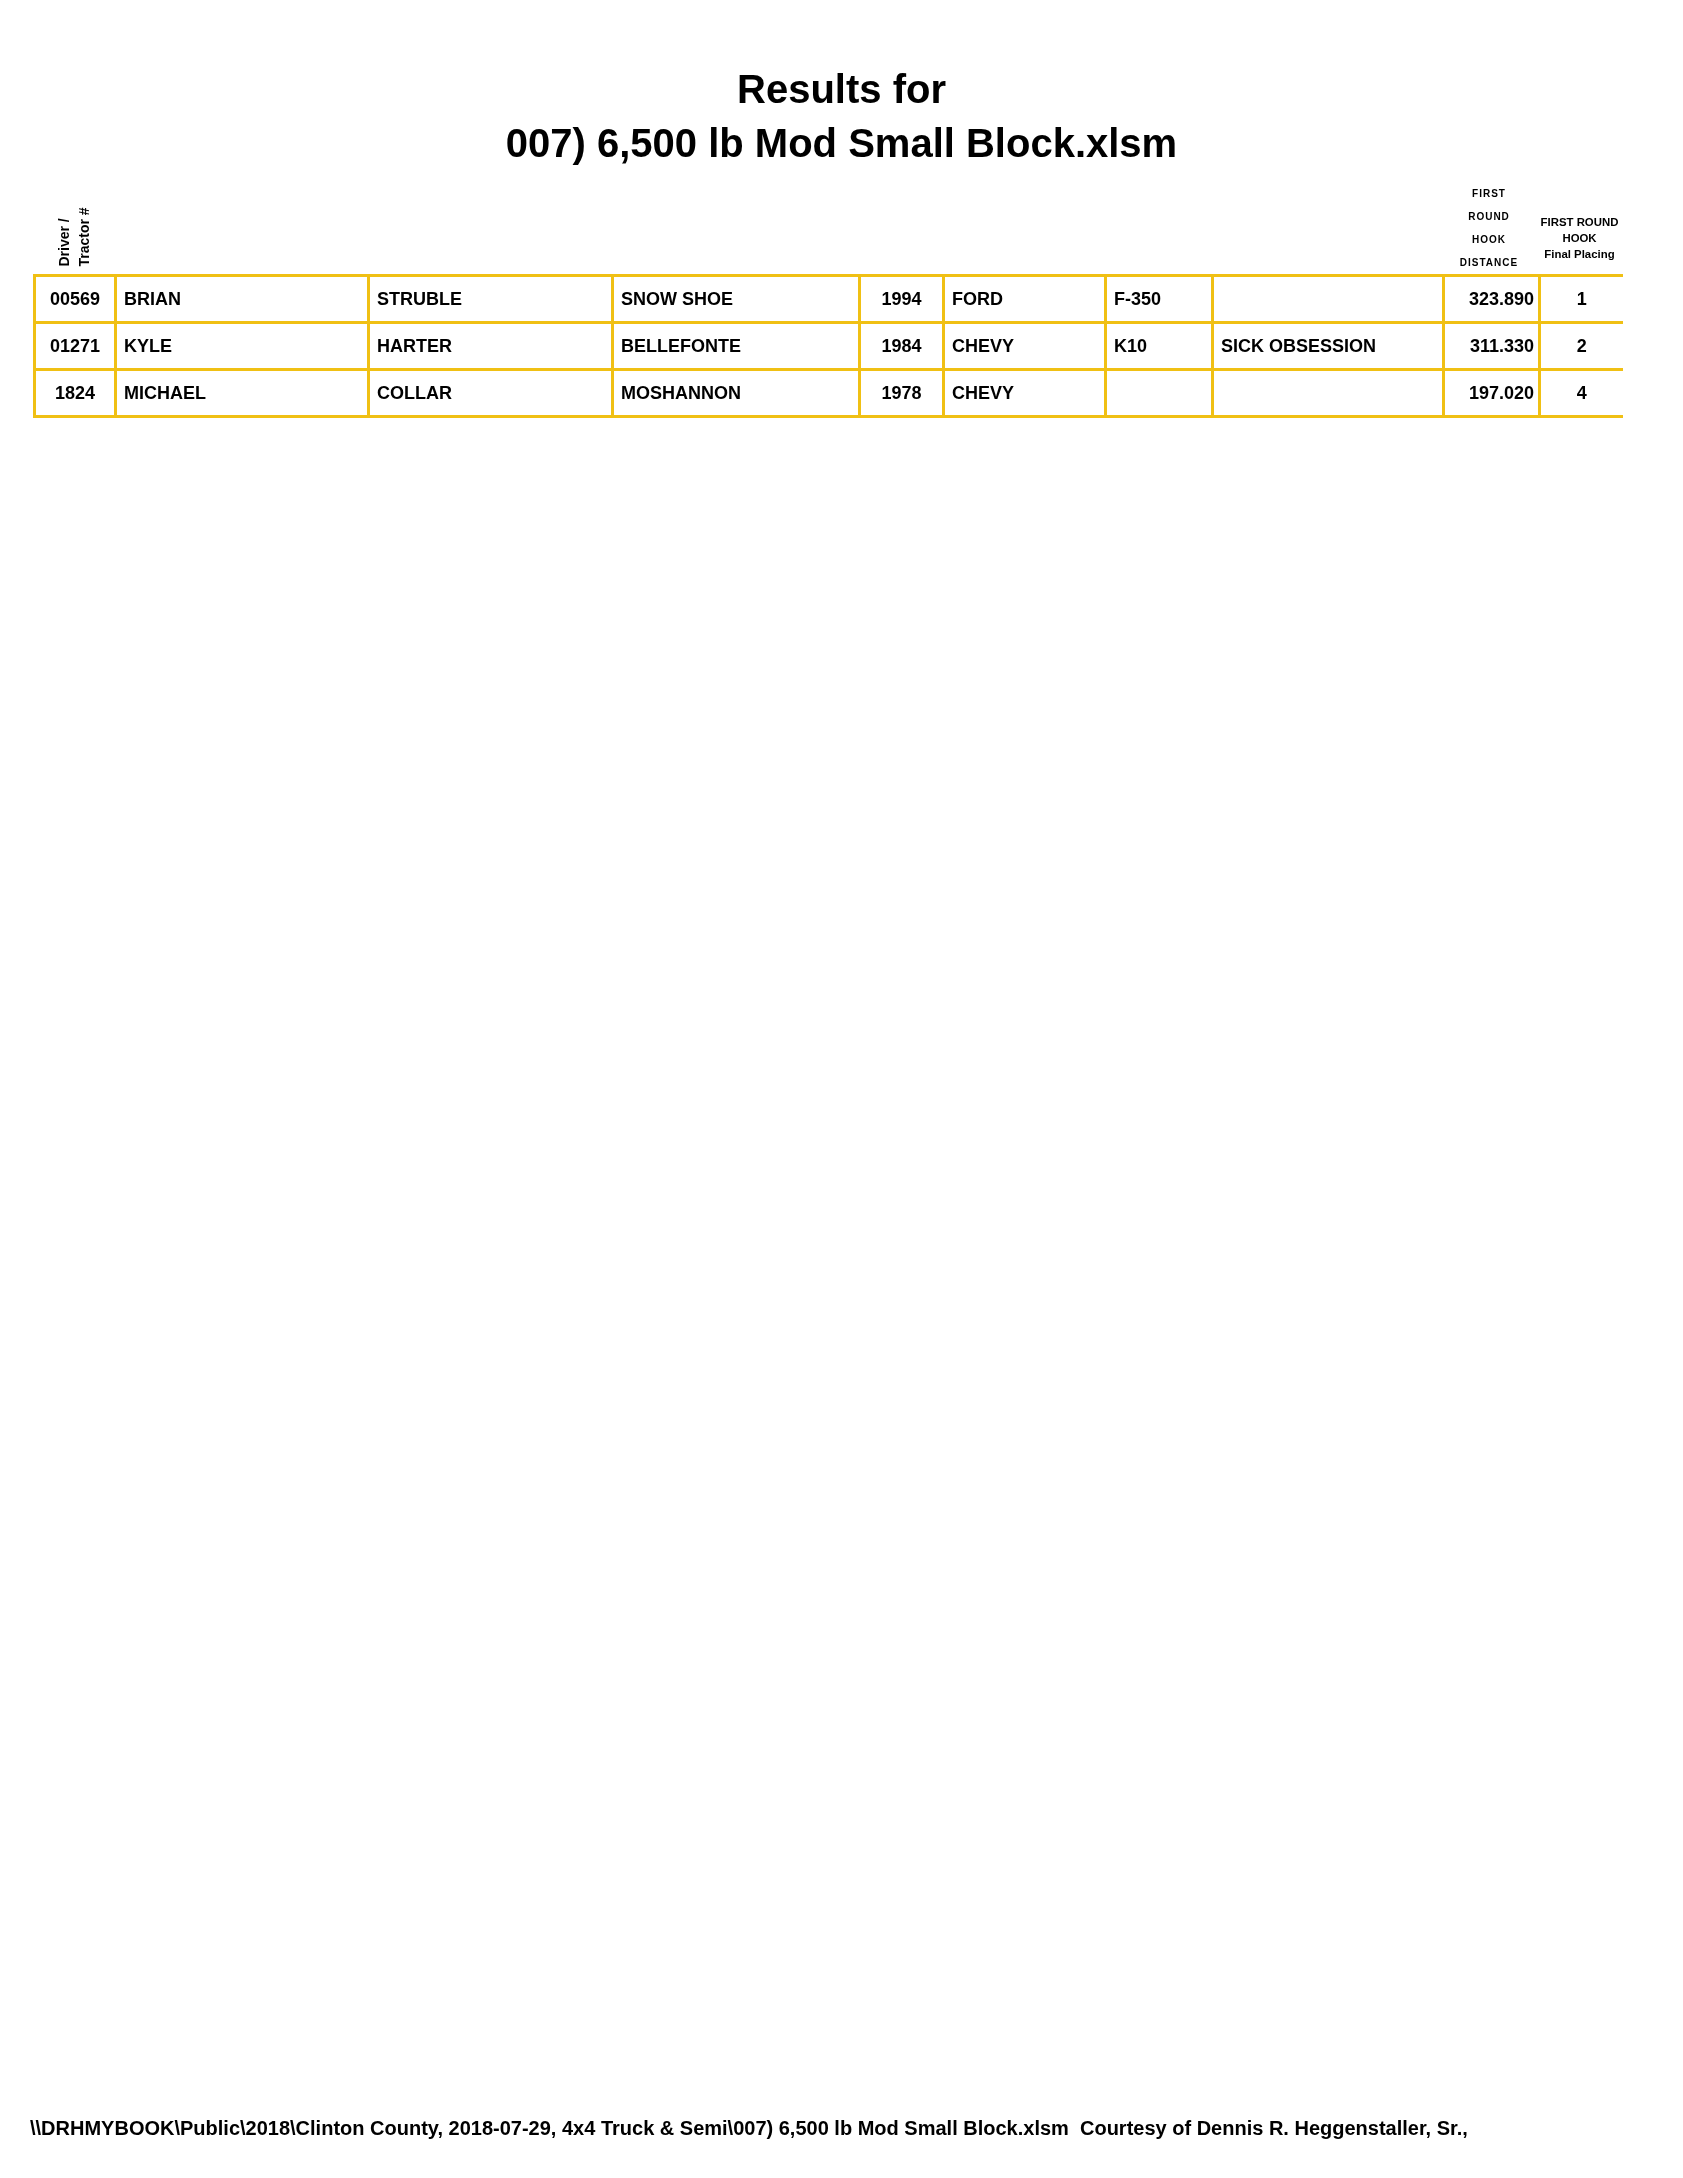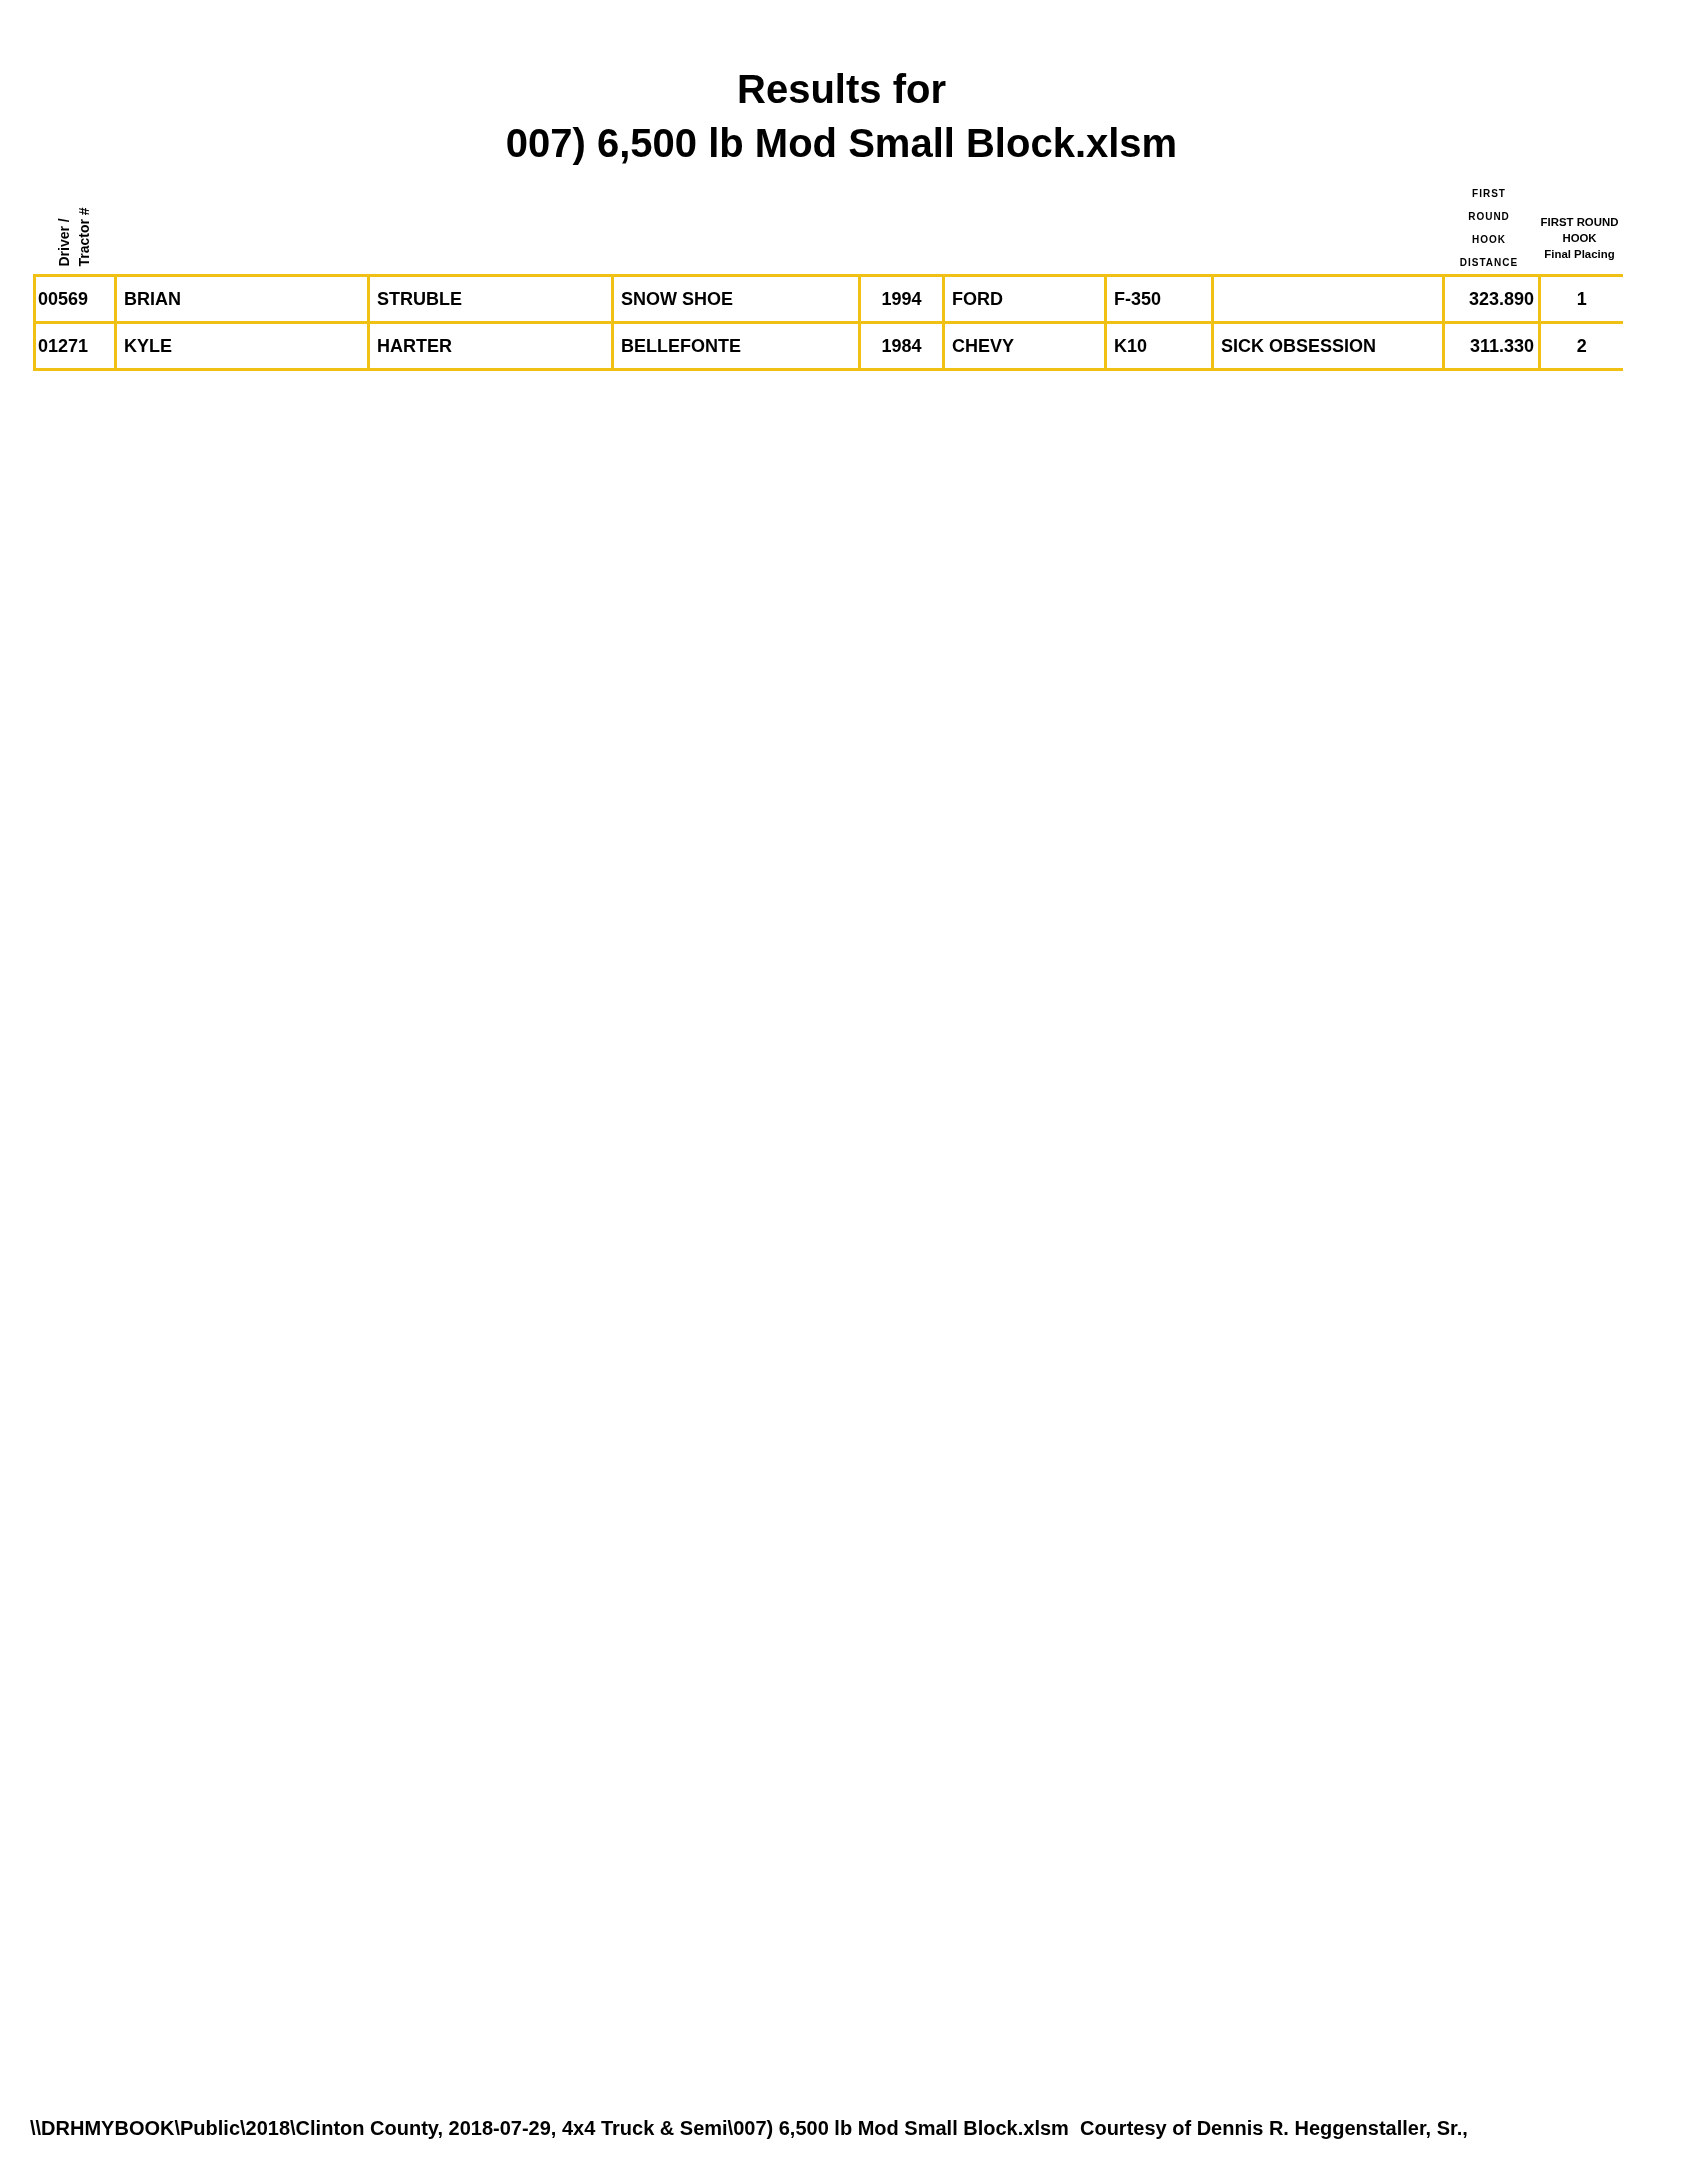--- a/index.html
+++ b/index.html
@@ -111,21 +111,21 @@
   }
   table.grid td {
     border: 3px solid #F0C014;
     height: 44px;
     padding: 0 7px;
     overflow: hidden;
     white-space: nowrap;
     text-align: left;
     vertical-align: middle;
   }
-  table.grid td.driver   { text-align: left; padding: 0 2px; }
+  table.grid td.driver   { text-align: center; padding: 0 2px; }
   table.grid td.year     { text-align: center; padding: 0 2px; }
   table.grid td.distance { text-align: right;  padding: 0 4px 0 2px; }
   table.grid td.placing  { text-align: center; border-right: none; padding: 0 2px; }
 
   
   .footer {
     position: absolute;
     left: 30px;
     top: 2061px;
     width: 1643px;
@@ -196,20 +196,32 @@
         <td>KYLE</td>
         <td>HARTER</td>
         <td>BELLEFONTE</td>
         <td class="year">1984</td>
         <td>CHEVY</td>
         <td>K10</td>
         <td>SICK OBSESSION</td>
         <td class="distance">311.330</td>
         <td class="placing">2</td>
       </tr>
+      <tr>
+        <td class="driver">1824</td>
+        <td>MICHAEL</td>
+        <td>COLLAR</td>
+        <td>MOSHANNON</td>
+        <td class="year">1978</td>
+        <td>CHEVY</td>
+        <td></td>
+        <td></td>
+        <td class="distance">197.020</td>
+        <td class="placing">4</td>
+      </tr>
     </tbody>
   </table>
 
   <div class="footer">
     <div>\\DRHMYBOOK\Public\2018\Clinton County, 2018-07-29, 4x4 Truck &amp; Semi\007) 6,500 lb Mod Small Block.xlsm  Courtesy of Dennis R. Heggenstaller, Sr.,</div>
     
   </div>
 
 </div>
 

